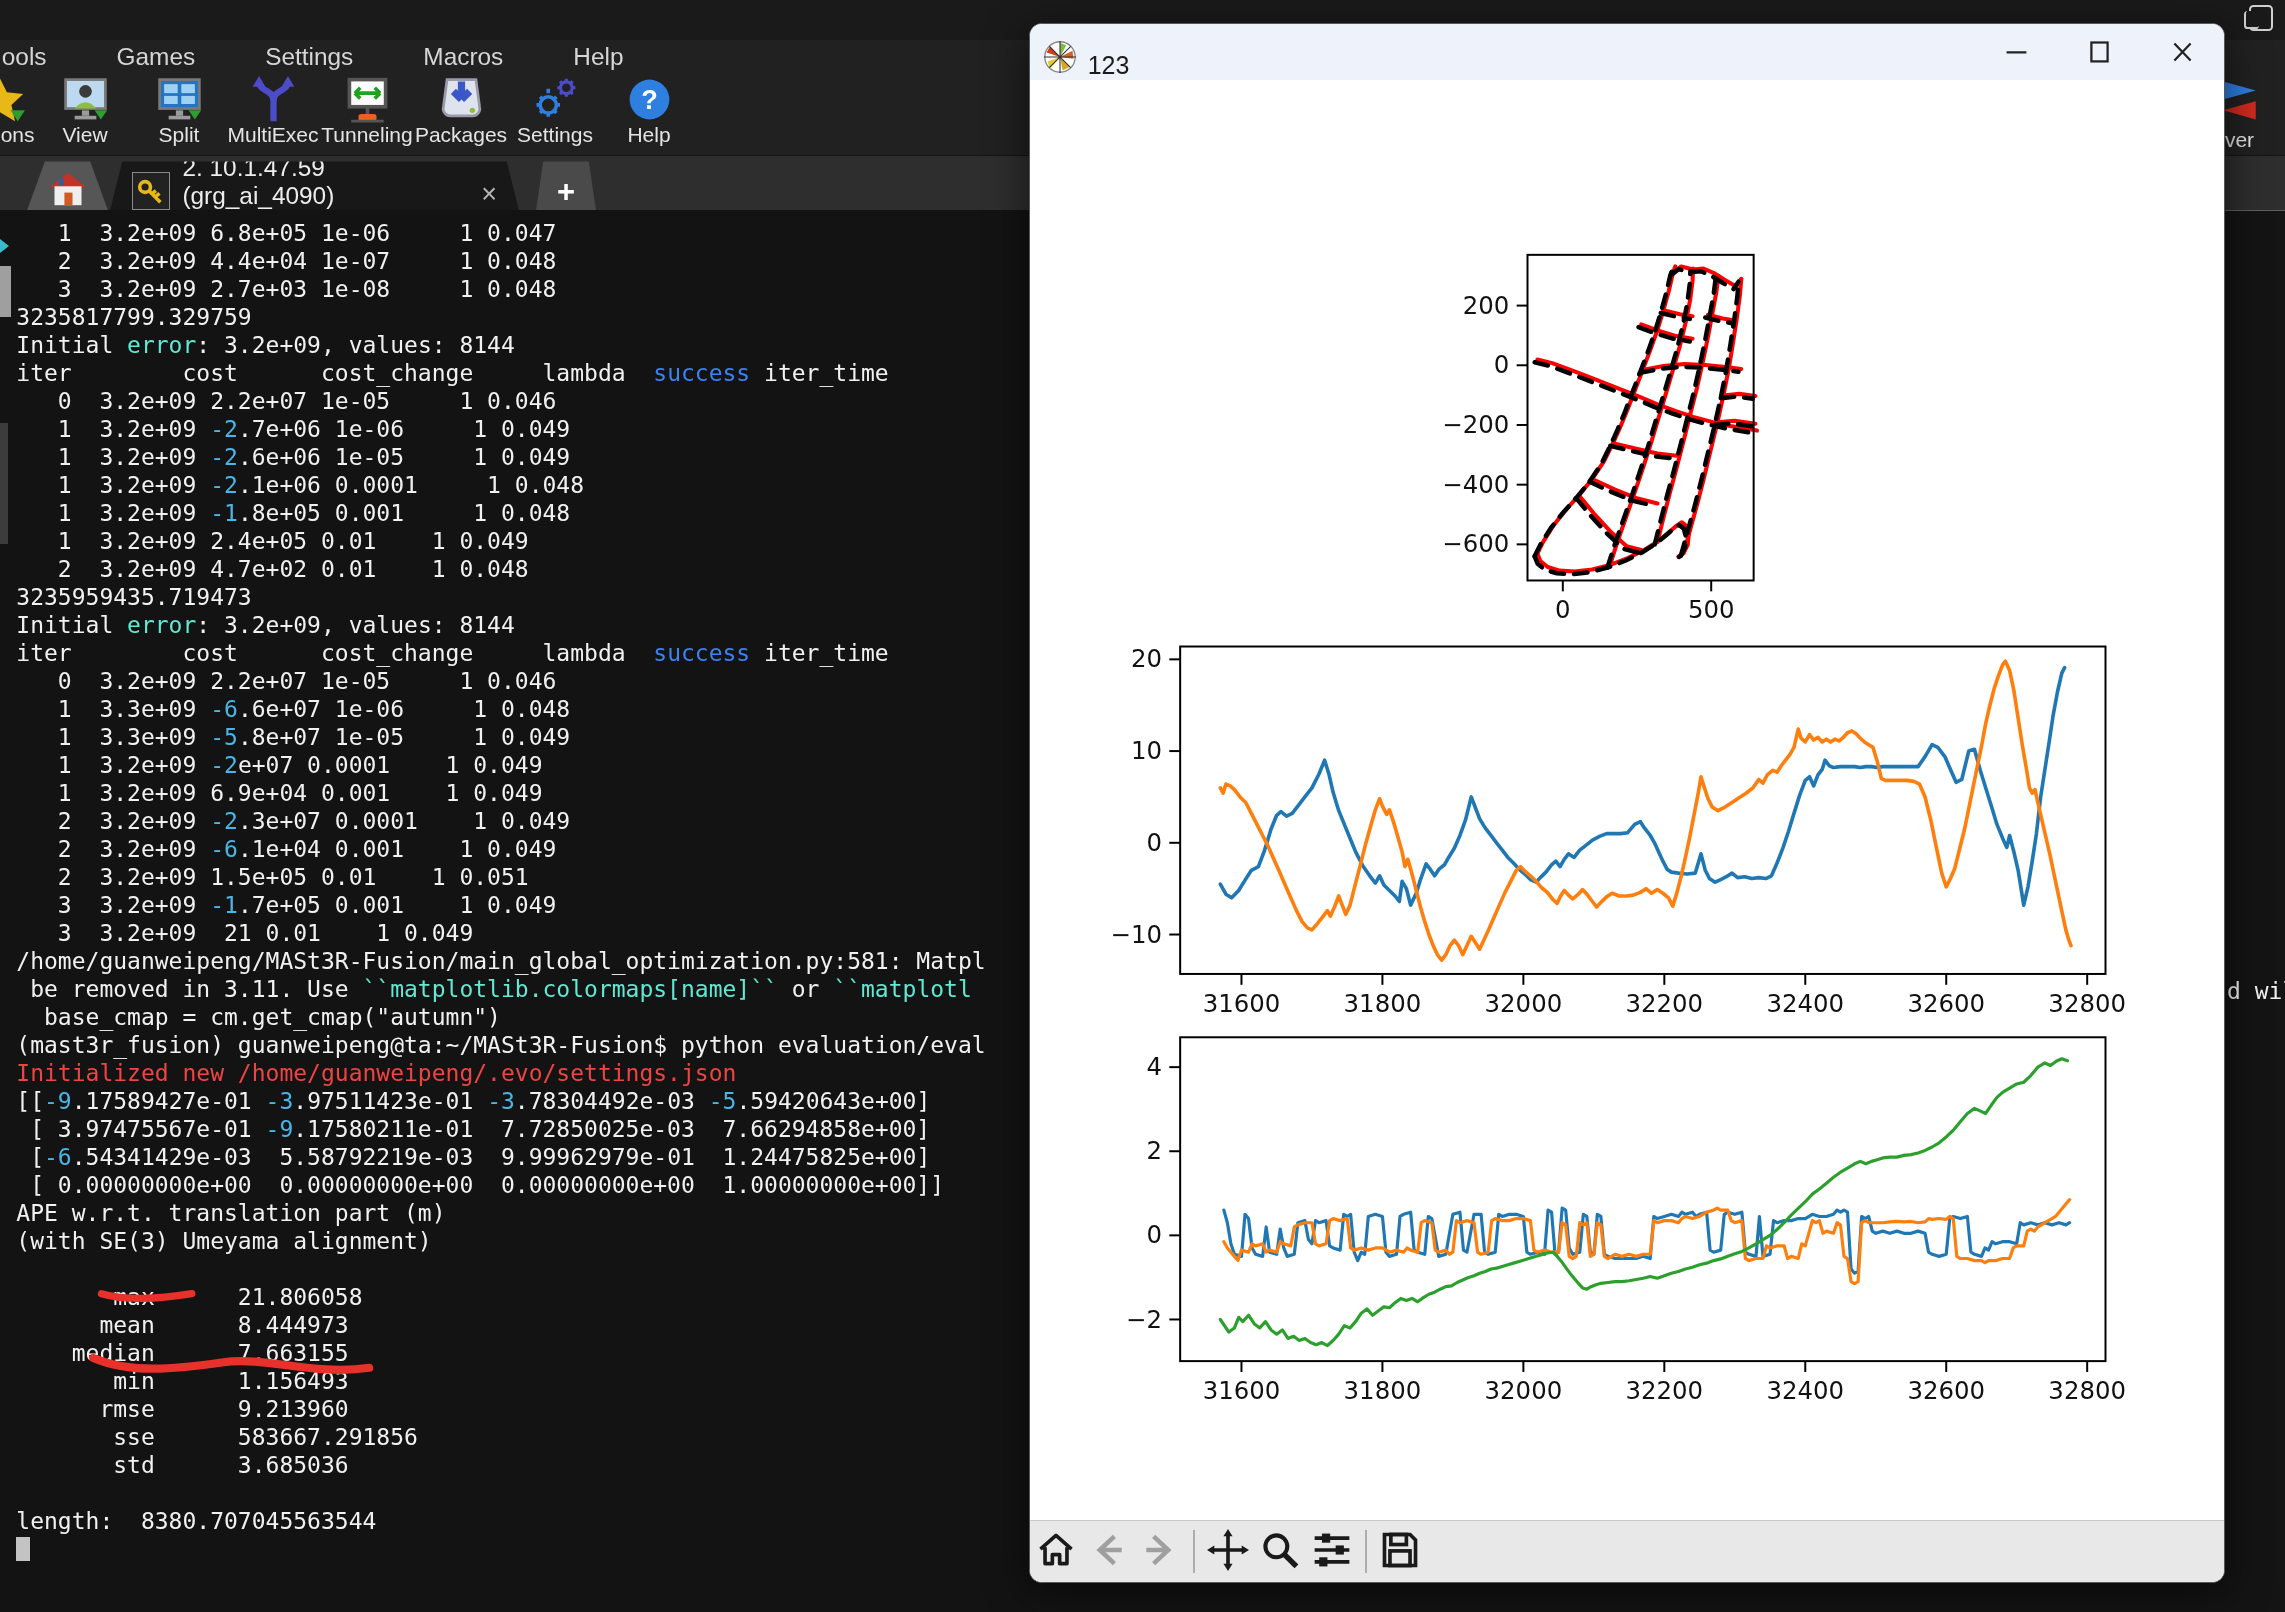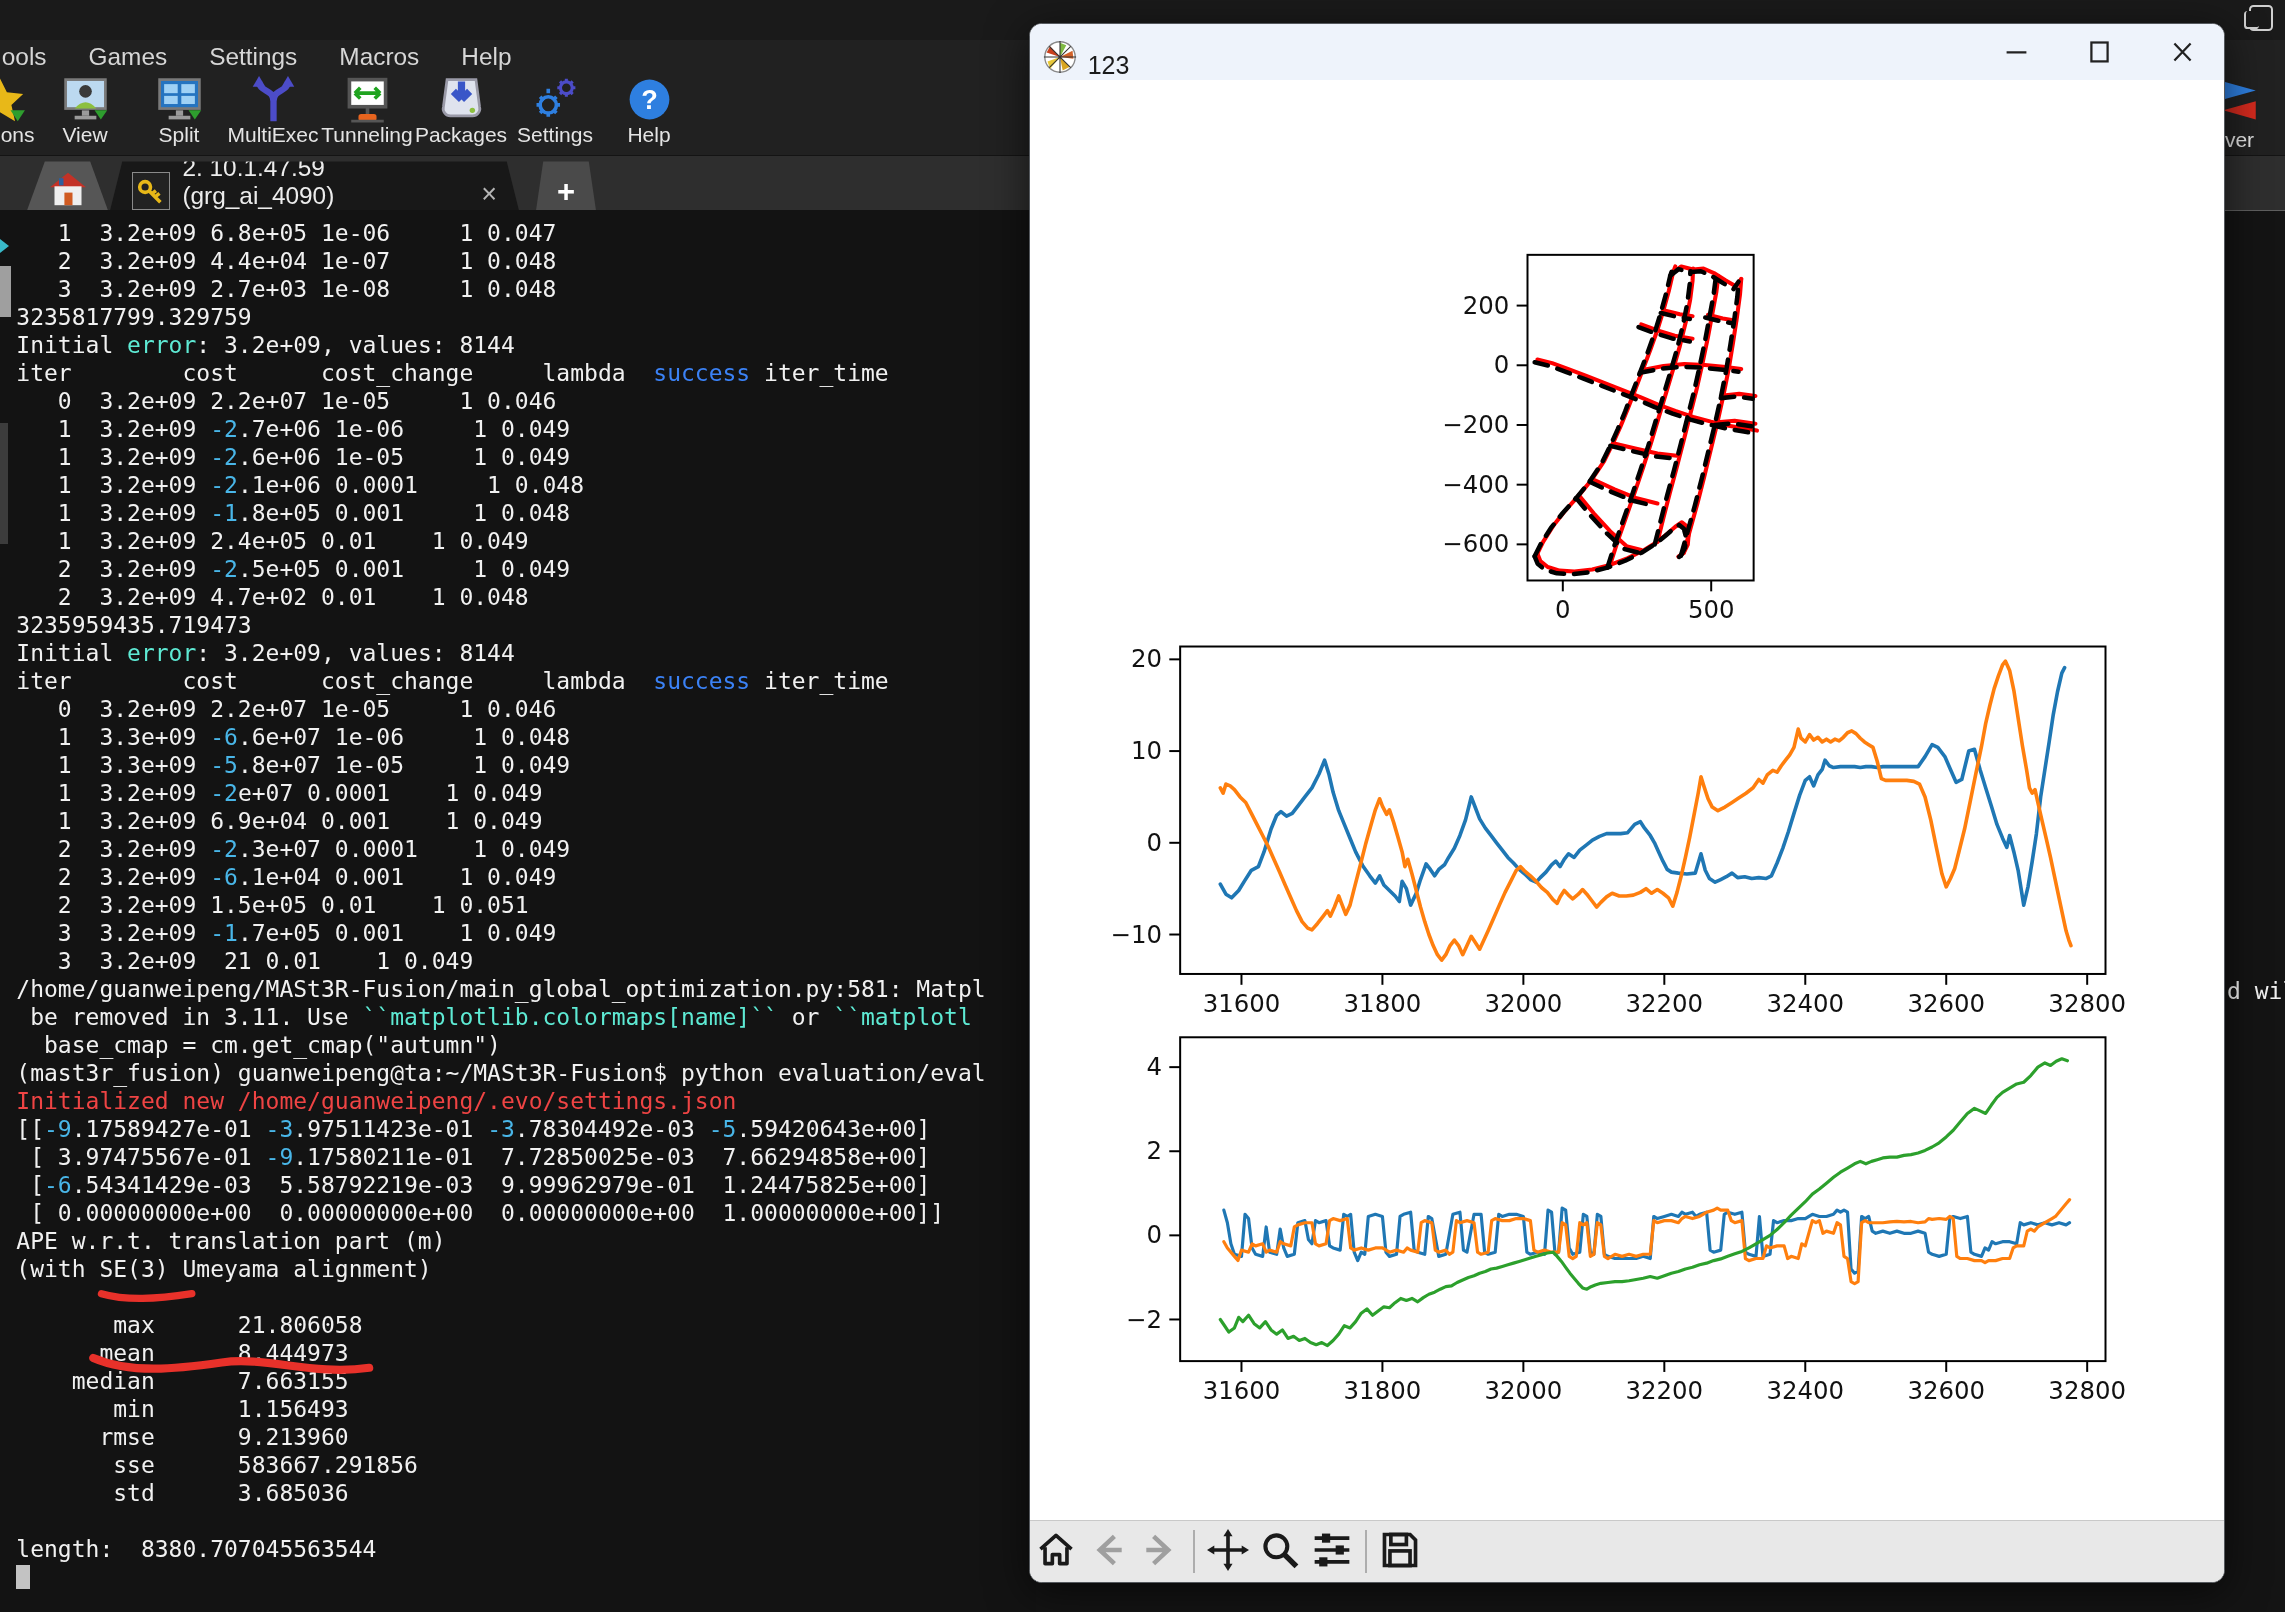--- a/index.html
+++ b/index.html
@@ -5,21 +5,21 @@
   html,body{margin:0;padding:0;background:#0b0b0b;}
   #screen{position:relative;width:2286px;height:1613px;overflow:hidden;
           background:#141414;font-family:"Liberation Sans",sans-serif;}
   
   .mx-top{position:absolute;left:0;top:0;width:100%;height:40px;background:#1a1a1a;}
   .sys-min{position:absolute;left:2130px;top:23.5px;width:23.5px;height:2.7px;background:#cfcfcf;}
   .sys-restore{position:absolute;left:2249px;top:5.4px;width:20px;height:22px;border:2.7px solid #cfcfcf;border-radius:4.5px;}
   .sys-restore:before{content:"";position:absolute;left:-7.2px;top:3.6px;width:12.7px;height:16.3px;border:2.7px solid #cfcfcf;border-right:none;border-top:none;border-radius:3.6px;background:#1a1a1a;}
   .mx-menubar{position:absolute;left:0;top:40px;width:100%;height:33px;background:#212121;
       display:flex;align-items:center;color:#d6d6d6;font-size:24.4px;}
-  .menu-item{padding:0 21px;cursor:default;}
+  .menu-item{padding:0 35px;cursor:default;}
   .menu-item:first-child{padding-left:1.8px;}
   .mx-toolbar{position:absolute;left:0;top:72px;width:100%;height:83px;background:#212121;display:flex;}
   .tb-item{width:94px;margin-top:3.6px;display:flex;flex-direction:column;align-items:center;color:#e4e4e4;font-size:21px;}
   .tb-item:first-child{width:56px;margin-left:-18px;}
   .tb-item .ic{height:47px;display:flex;align-items:center;justify-content:center;}
   .tb-server{position:absolute;left:2216px;top:76px;display:flex;flex-direction:column;align-items:center;color:#e4e4e4;font-size:21px;justify-content:center;}
   
   .mx-tabbar{position:absolute;left:0;top:156px;width:100%;height:54px;background:#2e2e2e;border-bottom:1.8px solid #5f5f5f;}
   .tab{position:absolute;top:5.4px;height:49px;display:flex;align-items:flex-end;}
   .tab-home{left:27px;width:81px;background:#565656;clip-path:polygon(22% 0,78% 0,100% 100%,0 100%);justify-content:center;}
@@ -210,21 +210,20 @@
         <div class="term-line"><span>   3  3.2e+09 2.7e+03 1e-08     1 0.048</span></div>
         <div class="term-line"><span>3235817799.329759</span></div>
         <div class="term-line"><span>Initial </span><span class="red">error</span><span>: 3.2e+09, values: 8144</span></div>
         <div class="term-line"><span>iter        cost      cost_change     lambda  </span><span class="green">success</span><span> iter_time</span></div>
         <div class="term-line"><span>   0  3.2e+09 2.2e+07 1e-05     1 0.046</span></div>
         <div class="term-line"><span>   1  3.2e+09 </span><span class="cyan">-2</span><span>.7e+06 1e-06     1 0.049</span></div>
         <div class="term-line"><span>   1  3.2e+09 </span><span class="cyan">-2</span><span>.6e+06 1e-05     1 0.049</span></div>
         <div class="term-line"><span>   1  3.2e+09 </span><span class="cyan">-2</span><span>.1e+06 0.0001     1 0.048</span></div>
         <div class="term-line"><span>   1  3.2e+09 </span><span class="cyan">-1</span><span>.8e+05 0.001     1 0.048</span></div>
         <div class="term-line"><span>   1  3.2e+09 2.4e+05 0.01    1 0.049</span></div>
-        <div class="term-line"><span>   2  3.2e+09 </span><span class="cyan">-2</span><span>.5e+05 0.001     1 0.049</span></div>
         <div class="term-line"><span>   2  3.2e+09 4.7e+02 0.01    1 0.048</span></div>
         <div class="term-line"><span>3235959435.719473</span></div>
         <div class="term-line"><span>Initial </span><span class="red">error</span><span>: 3.2e+09, values: 8144</span></div>
         <div class="term-line"><span>iter        cost      cost_change     lambda  </span><span class="green">success</span><span> iter_time</span></div>
         <div class="term-line"><span>   0  3.2e+09 2.2e+07 1e-05     1 0.046</span></div>
         <div class="term-line"><span>   1  3.3e+09 </span><span class="cyan">-6</span><span>.6e+07 1e-06     1 0.048</span></div>
         <div class="term-line"><span>   1  3.3e+09 </span><span class="cyan">-5</span><span>.8e+07 1e-05     1 0.049</span></div>
         <div class="term-line"><span>   1  3.2e+09 </span><span class="cyan">-2</span><span>e+07 0.0001    1 0.049</span></div>
         <div class="term-line"><span>   1  3.2e+09 6.9e+04 0.001    1 0.049</span></div>
         <div class="term-line"><span>   2  3.2e+09 </span><span class="cyan">-2</span><span>.3e+07 0.0001    1 0.049</span></div>

